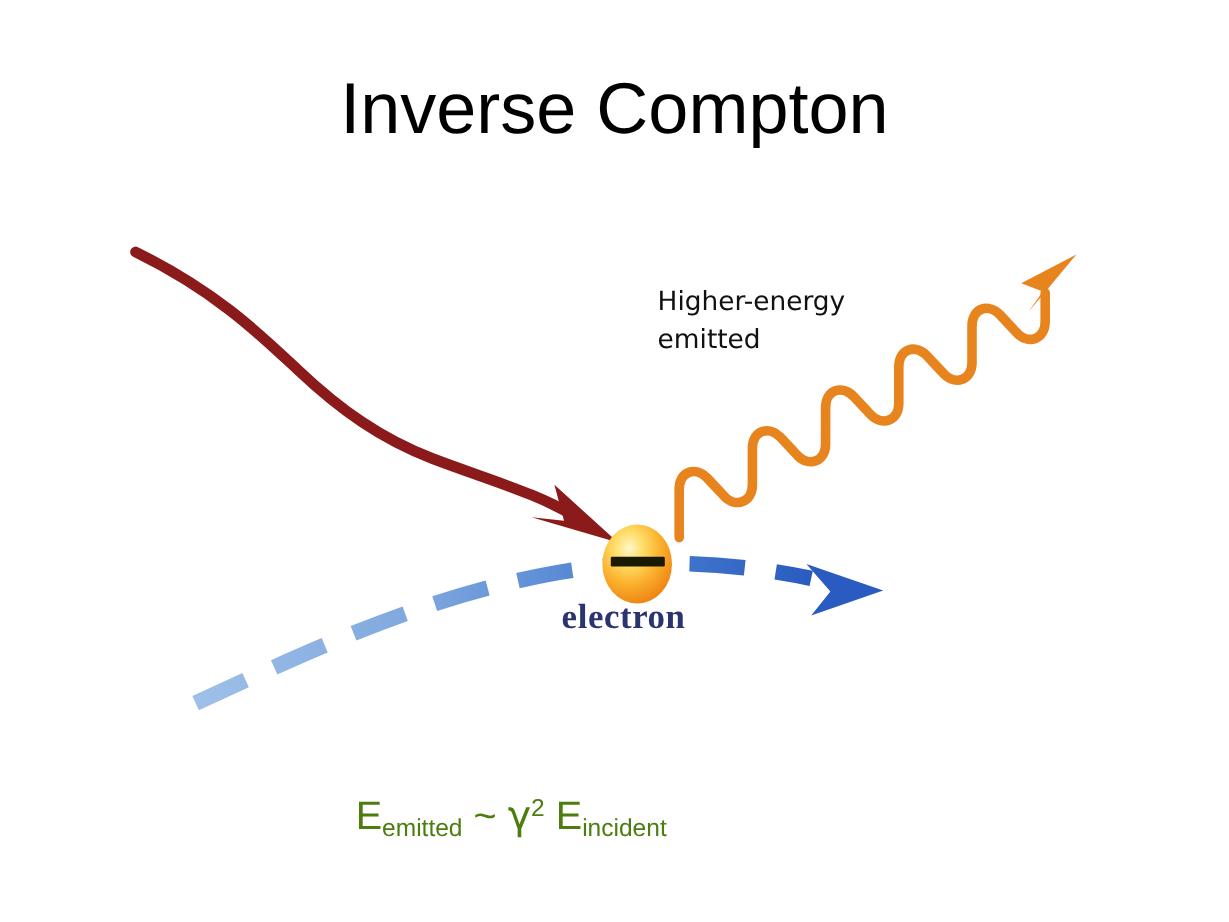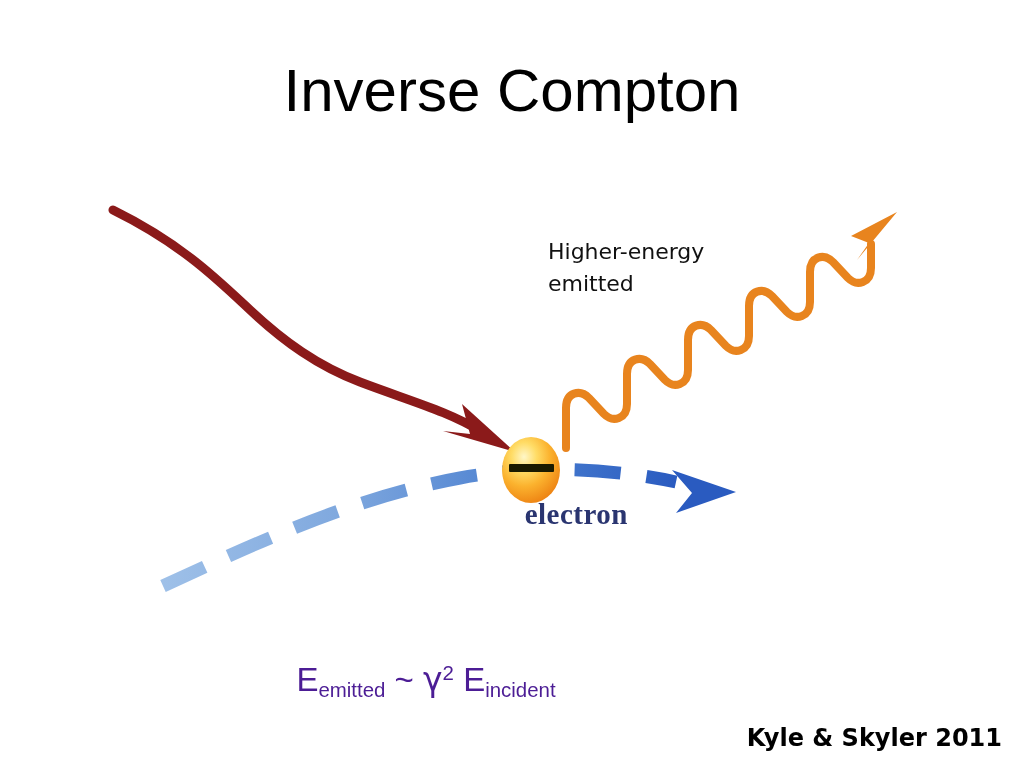--- a/index.html
+++ b/index.html
@@ -50,36 +50,36 @@
   }
   #label-high-energy {
     left: 548px;
     top: 236px;
   }
   #label-electron {
     position: absolute;
     left: 468px;
     top: 498px;
     width: 160px;
-    text-align: right;
+    text-align: left;
     font-family: "Liberation Serif", serif;
     font-size: 29px;
     font-weight: 700;
     color: #2a3570;
     letter-spacing: 0.5px;
   }
   #formula {
     position: absolute;
     left: 0;
     top: 660px;
     width: 852px;
     text-align: center;
     font-family: "Liberation Sans", sans-serif;
     font-size: 33px;
-    color: #4c1d95;
+    color: #4d7c0f;
     white-space: nowrap;
   }
   #formula sub {
     font-size: 0.62em;
     vertical-align: -0.28em;
   }
   #formula sup {
     font-size: 0.62em;
     vertical-align: 0.52em;
   }
@@ -164,15 +164,14 @@
 
   <div class="comic-label" id="label-high-energy">Higher-energy
 emitted</div>
 
   <div id="label-electron">electron</div>
 
   <div id="formula">
     <span>E</span><sub>emitted</sub><span> ~ </span><span class="gamma">γ</span><sup>2</sup>&nbsp;<span>E</span><sub>incident</sub>
   </div>
 
-  <div id="credit">Kyle &amp; Skyler 2011</div>
 
 </div>
 
 </body></html>

